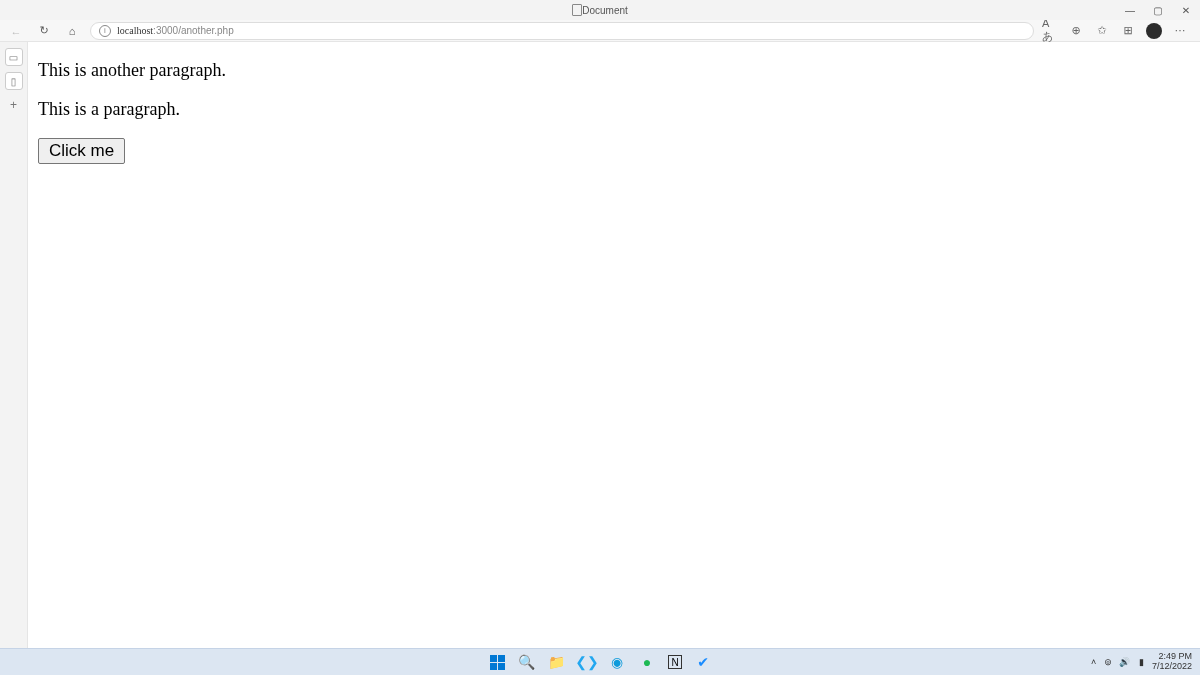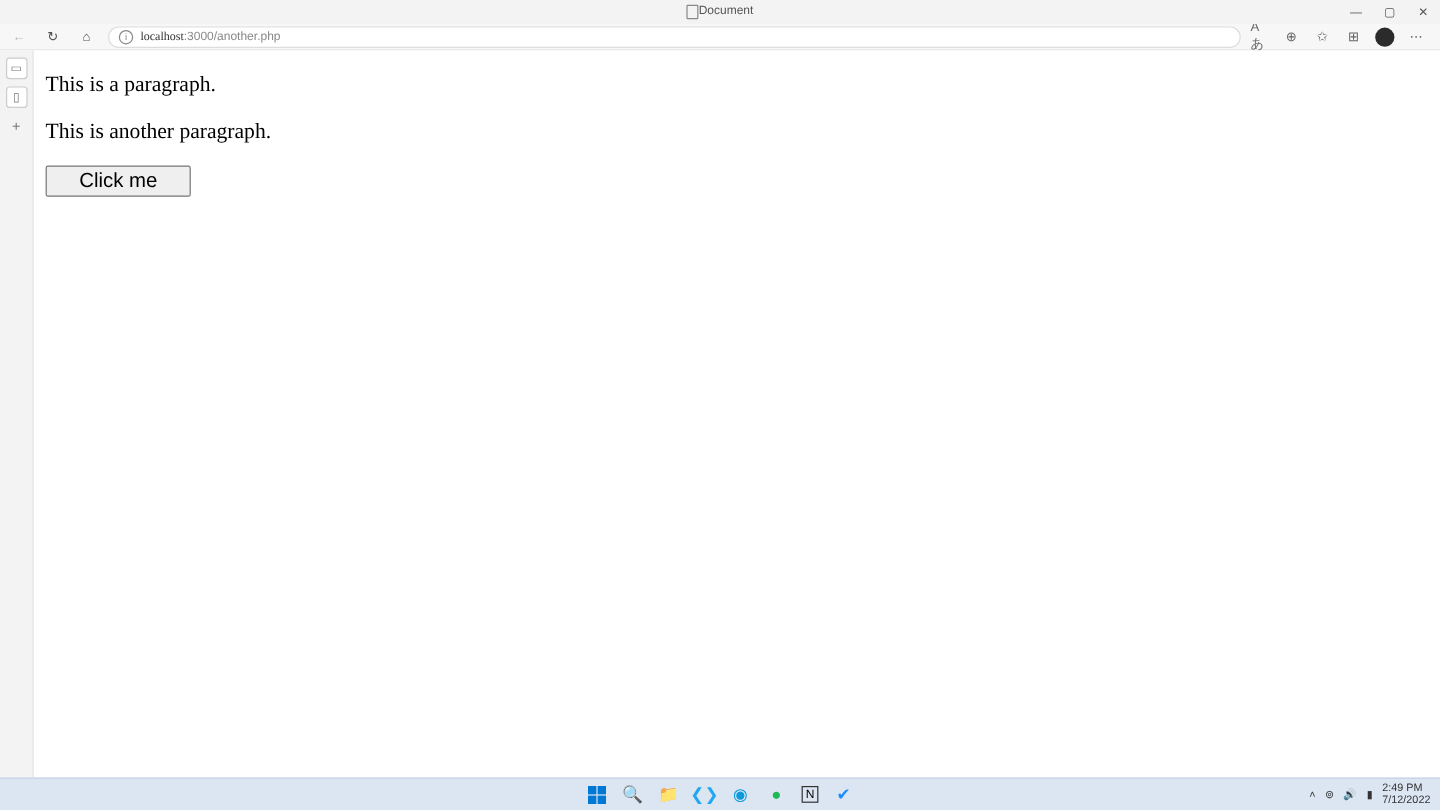--- a/index.html
+++ b/index.html
@@ -14,20 +14,21 @@
     .titlebar {
       height: 20px;
       background: #f3f3f3;
       display: flex;
       align-items: center;
       justify-content: center;
       position: relative;
     }
     .titlebar-title {
       display: flex;
+      align-items: center;
       gap: 0;
       font-size: 10px;
       color: #555;
     }
     .window-controls {
       position: absolute;
       right: 0;
       top: 0;
       display: flex;
       height: 100%;
@@ -152,21 +153,21 @@
       font-weight: bold;
       margin-bottom: 22px;
     }
     .page-content p {
       font-size: 18px;
       margin-bottom: 18px;
     }
     .page-content button {
       font-family: Arial, sans-serif;
       font-size: 17px;
-      padding: 2px 27px;
+      padding: 2px 10px;
       background: #efefef;
       border: 1px solid #767676;
       border-radius: 2px;
     }
     .taskbar {
       position: absolute;
       bottom: 0;
       left: 0;
       right: 0;
       height: 27px;
@@ -197,21 +198,21 @@
     .start-icon div { background: #0078d4; }
     .taskbar-right {
       position: absolute;
       right: 8px;
       display: flex;
       align-items: center;
       gap: 8px;
       font-size: 9px;
       color: #333;
     }
-    .taskbar-time { text-align: left; line-height: 1.1; }
+    .taskbar-time { text-align: right; line-height: 1.1; }
     .doc-icon {
       width: 10px; height: 12px;
       border: 1px solid #888;
       border-radius: 1px;
       position: relative;
     }
     .url-host { color: #333; font-family: Liberation Serif, serif; }
     .url-path { color: #888; }
   </style>
 </head>
@@ -249,22 +250,22 @@
   </div>
 </div>
 
 <div class="main-area">
   <div class="sidebar">
     <div class="sidebar-tab">▭</div>
     <div class="sidebar-tab">▯</div>
     <div class="sidebar-add">+</div>
   </div>
   <div class="page-content">
+    <p>This is another paragraph.</p>
     <p>This is a paragraph.</p>
-    <p>This is another paragraph.</p>
     <button>Click me</button>
   </div>
 </div>
 
 <div class="taskbar">
   <div class="taskbar-center">
     <div class="taskbar-icon">
       <div class="start-icon">
           <div></div>
           <div></div>

